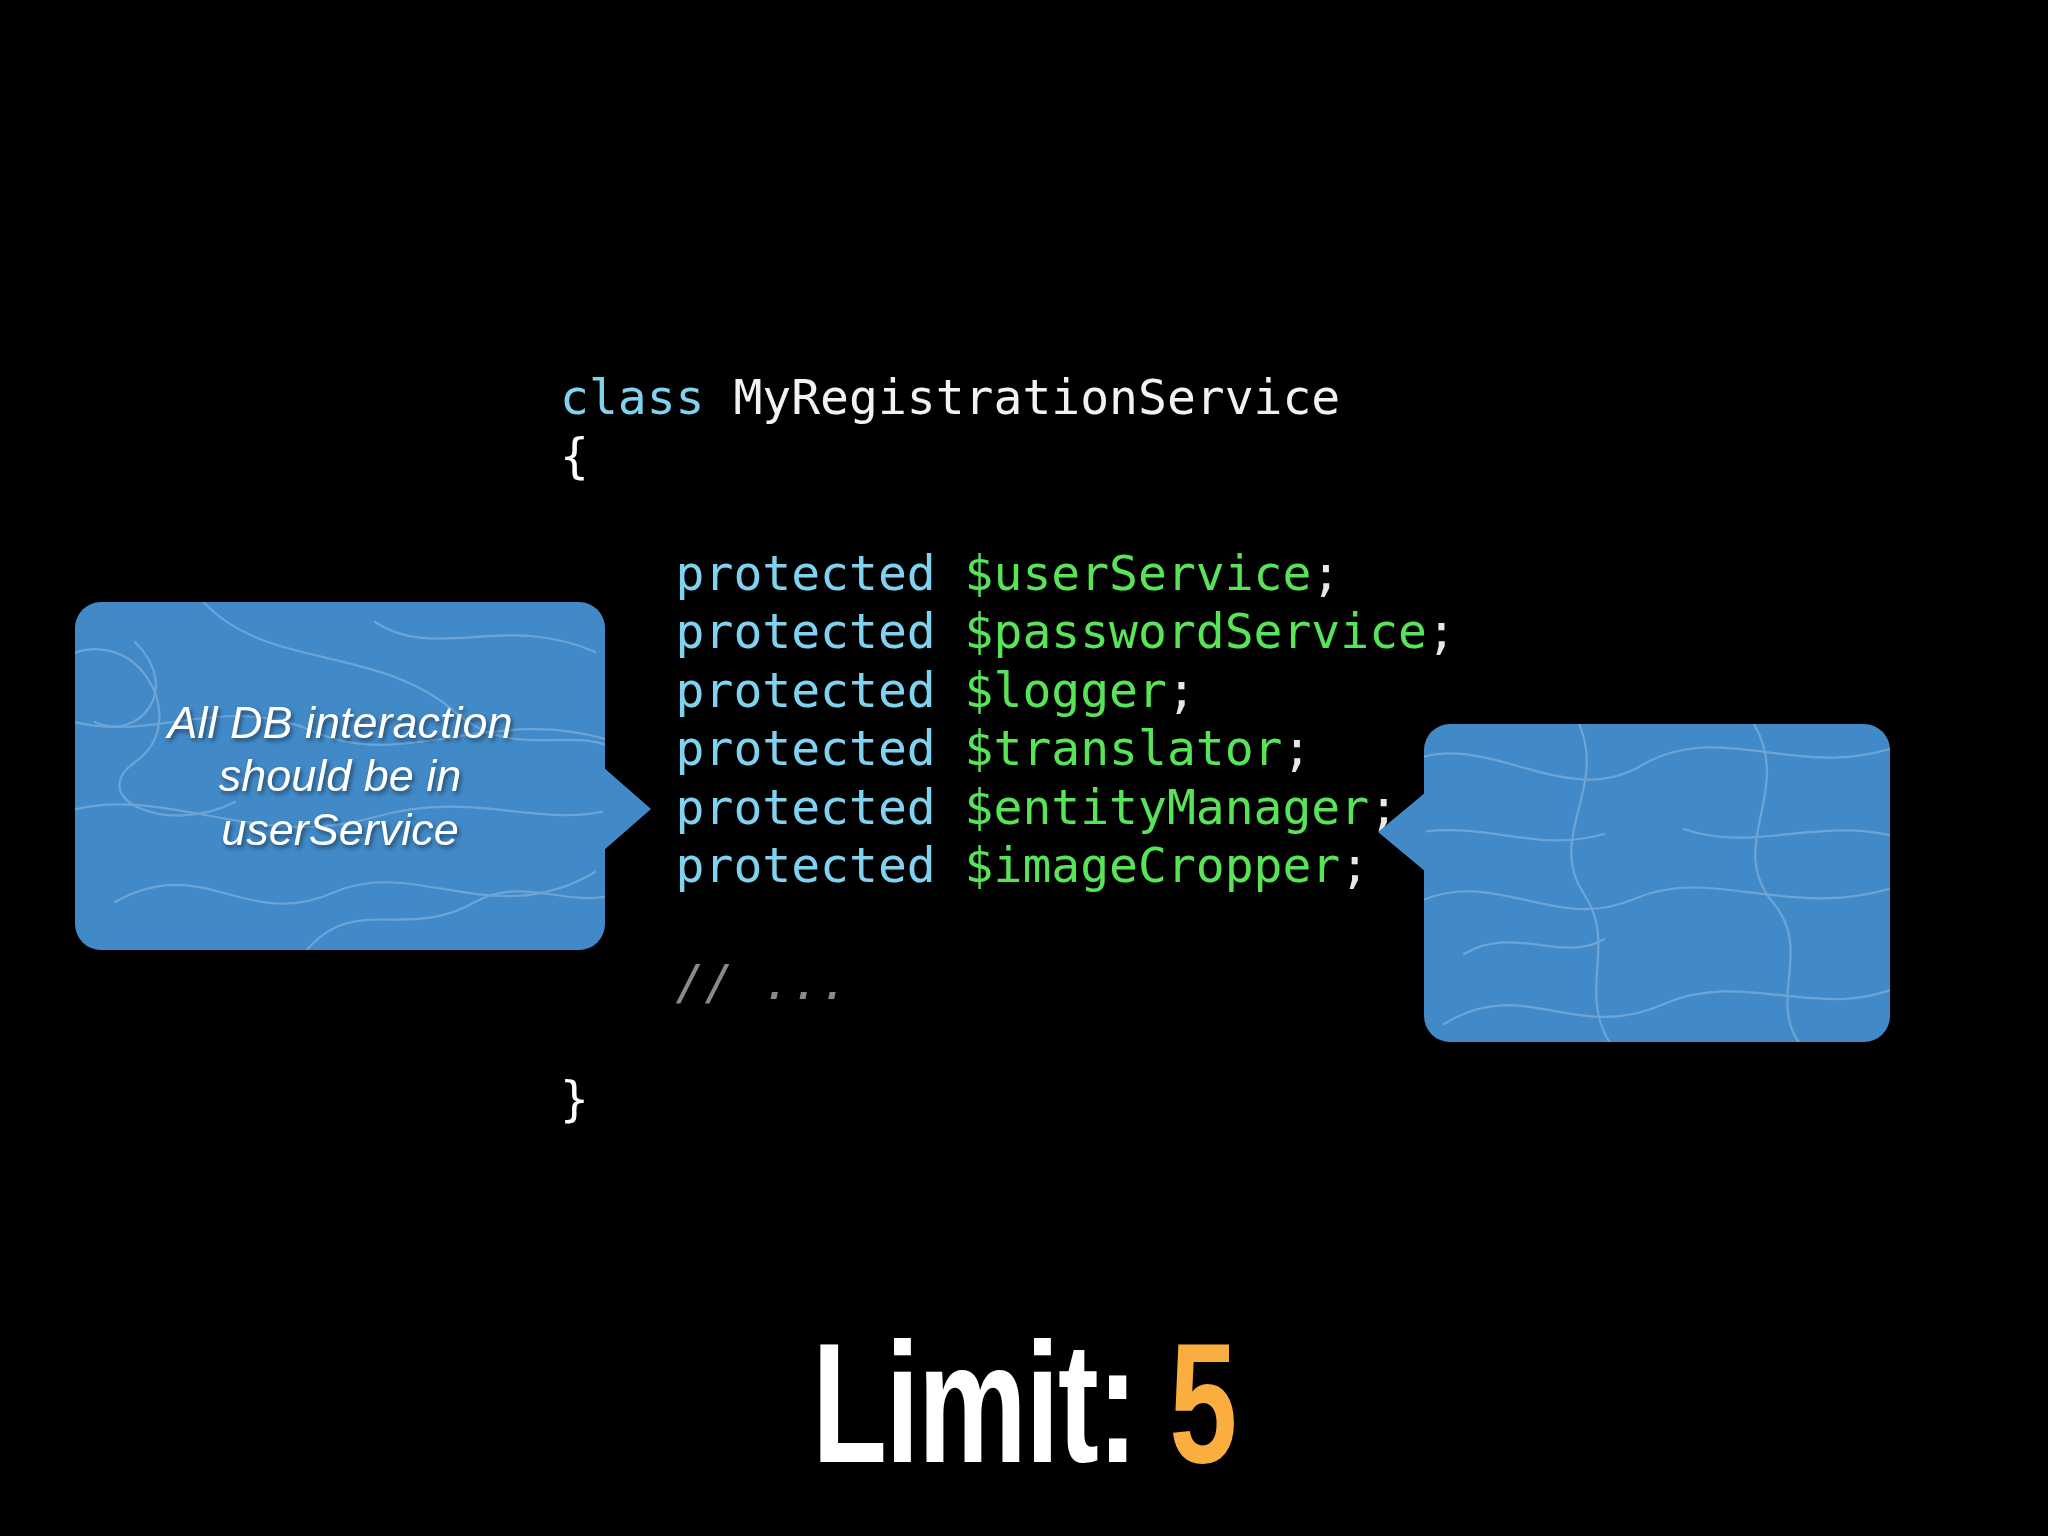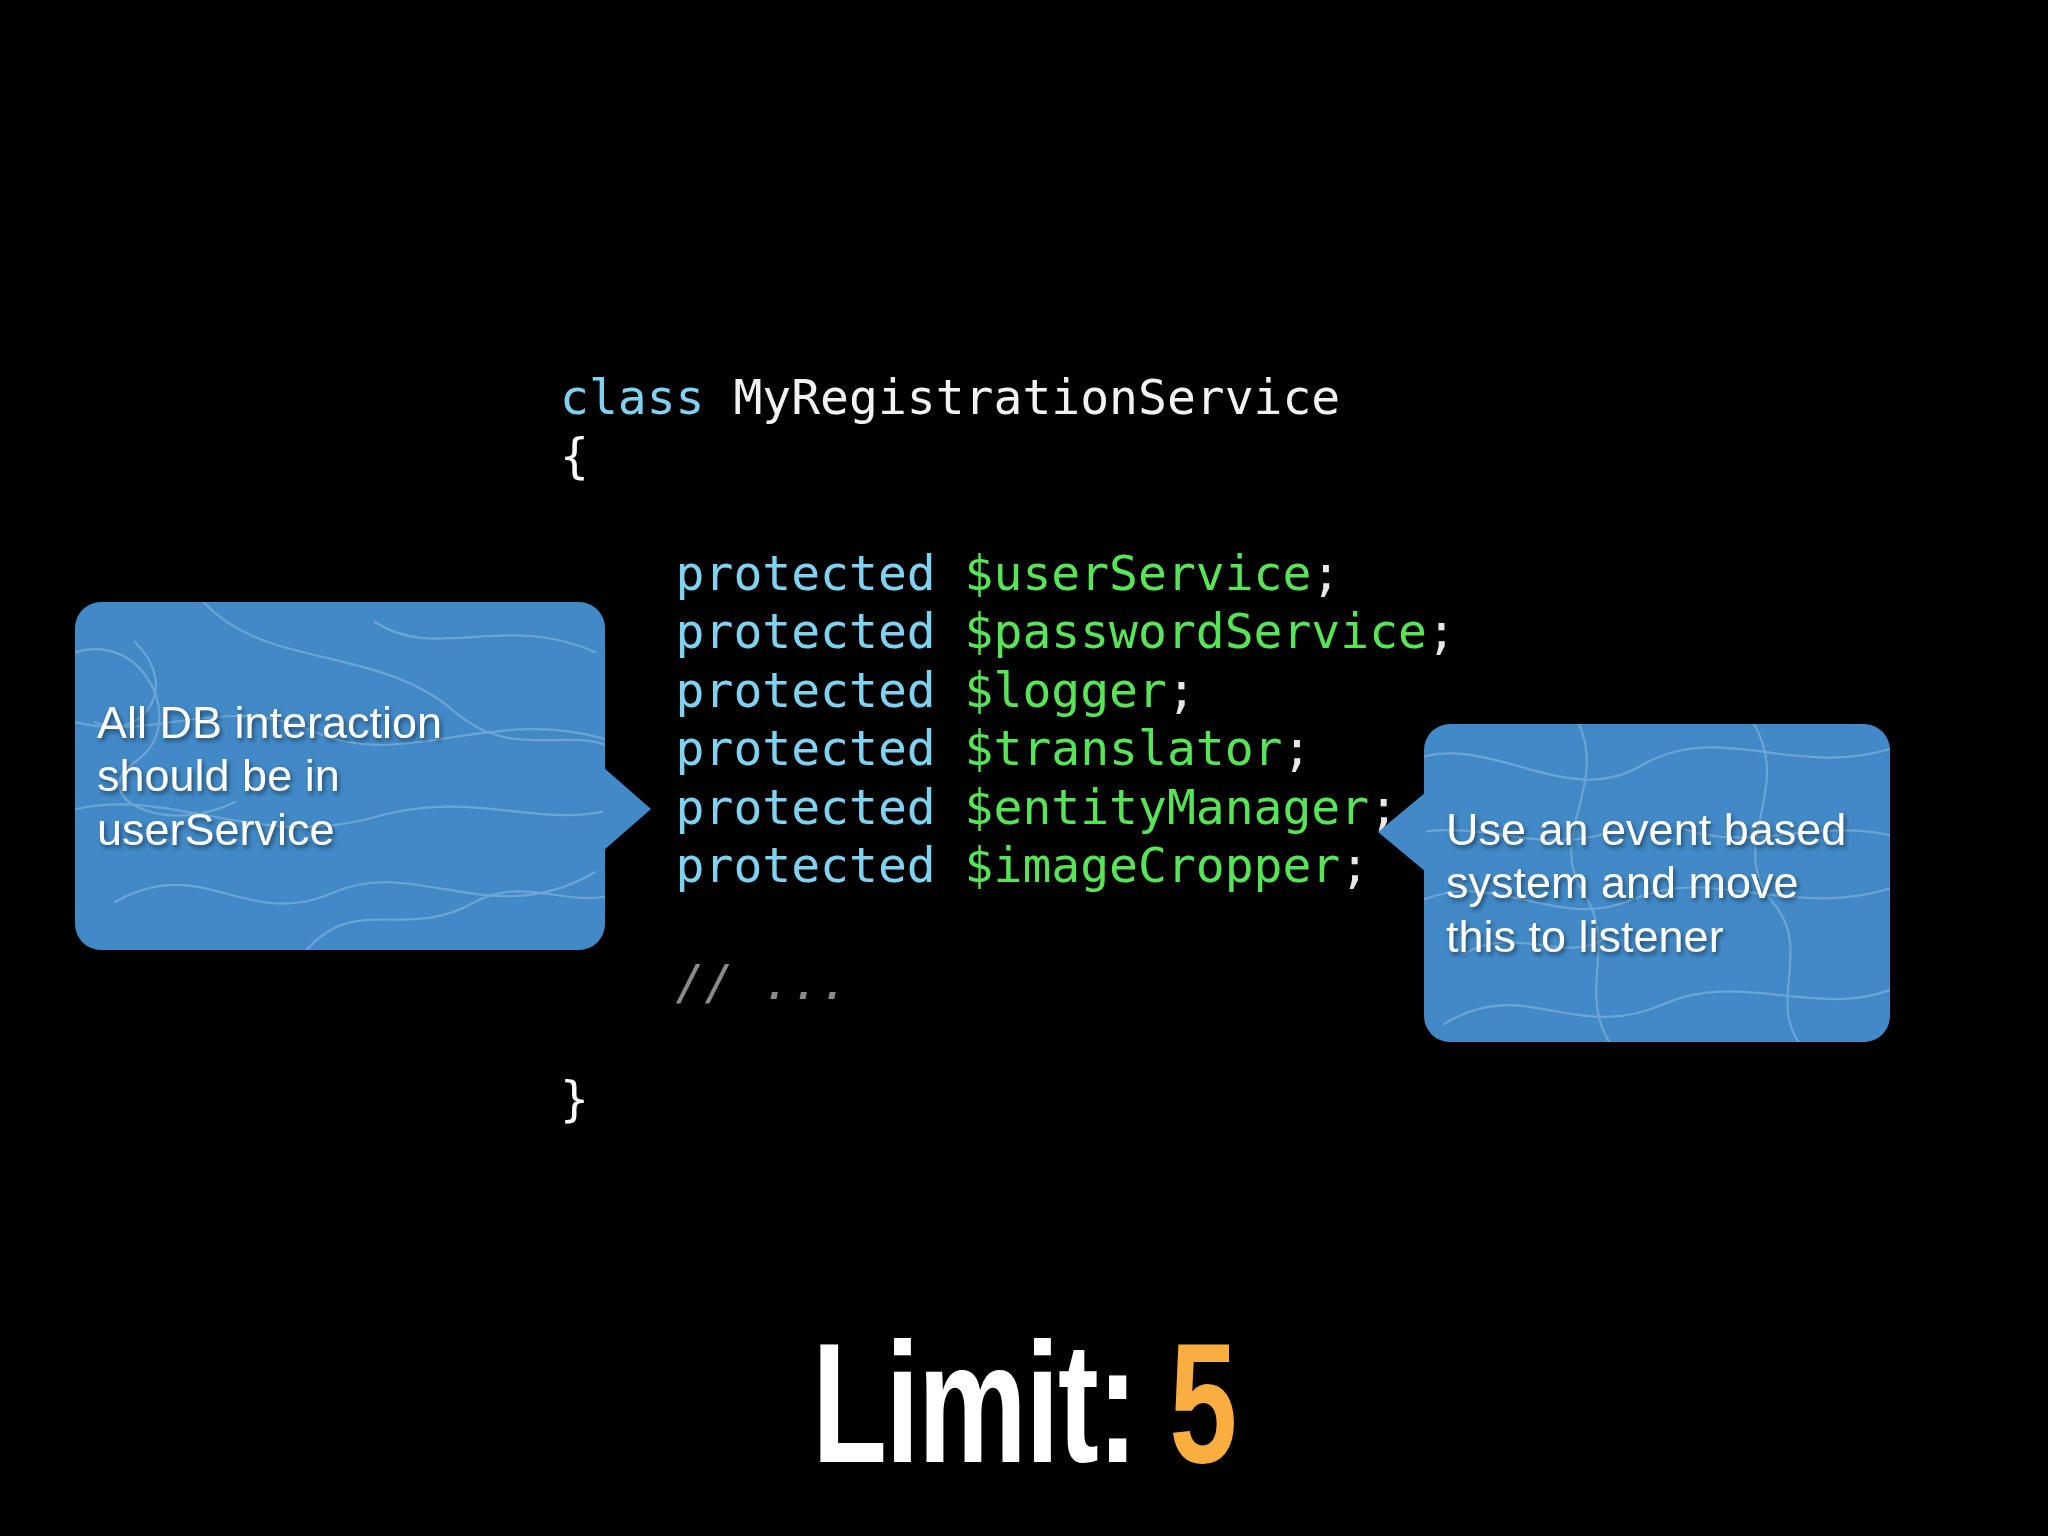--- a/index.html
+++ b/index.html
@@ -42,26 +42,28 @@
   
   .callout {
     position: absolute;
     box-sizing: border-box;
     background: #4189C7;
     border-radius: 26px;
     color: #FFFFFF;
     font-family: "Liberation Sans", sans-serif;
     font-size: 45px;
     line-height: 1.18;
+    text-align: center;
     display: flex;
     align-items: center;
     justify-content: center;
     text-shadow: 2px 3px 4px rgba(0,0,0,0.45);
     box-shadow: 0 6px 18px rgba(0,0,0,0.65);
     overflow: visible;
+    font-style: italic;
   }
   .callout .bubble-text {
     position: relative;
     z-index: 3;
     padding: 0 22px;
   }
   
   .callout .texture {
     position: absolute;
     inset: 0;
@@ -151,18 +153,17 @@
           <path d="M20,300 C100,250 150,320 240,280 C320,244 400,300 480,260"></path>
           <path d="M150,-10 C190,60 120,110 160,170 C195,222 150,270 190,325"></path>
           <path d="M330,0 C370,70 300,120 350,180 C390,228 340,280 380,325"></path>
           <path d="M-15,110 C60,95 110,130 180,110"></path>
           <path d="M260,105 C330,130 400,90 480,115"></path>
           <path d="M40,230 C90,200 140,240 180,215"></path>
         </g>
       </svg>
     </div>
     <div class="tail tail-left"></div>
-    <span class="bubble-text">Use an event based system and move this to listener</span>
   </div>
 
   <div id="limit-footer"><span id="limit-label">Limit:</span><span id="limit-value"> 5</span></div>
 
 </div>
 
 </body></html>

